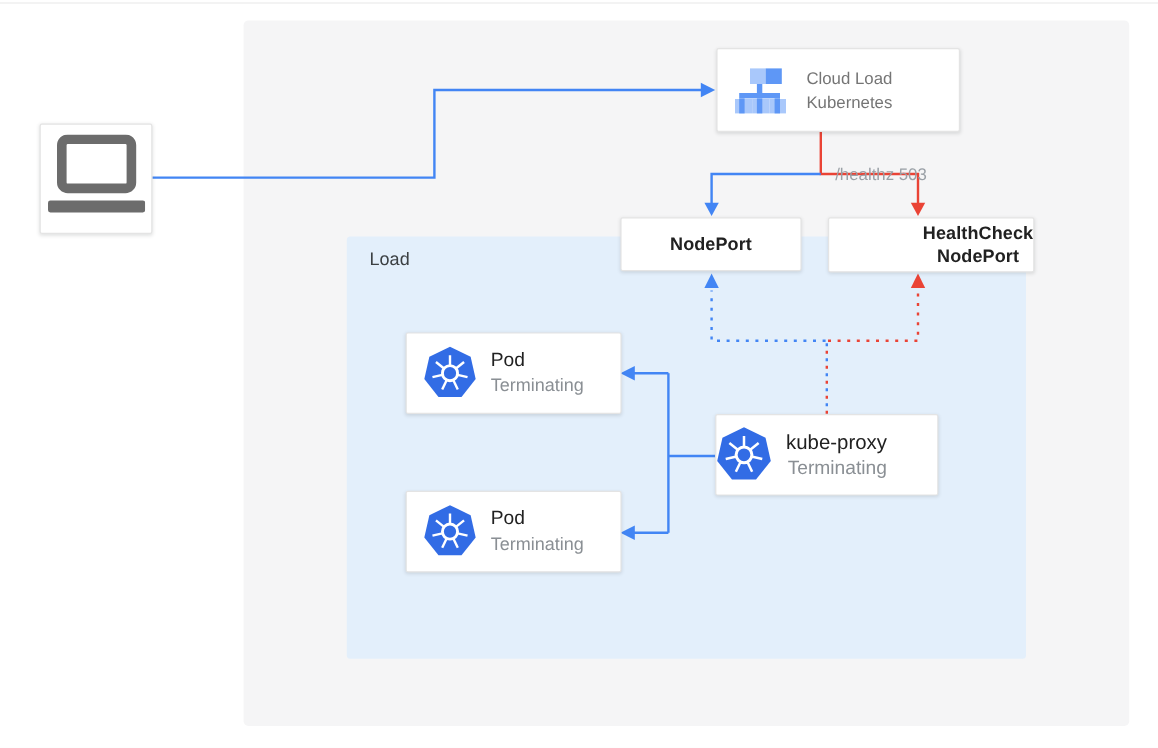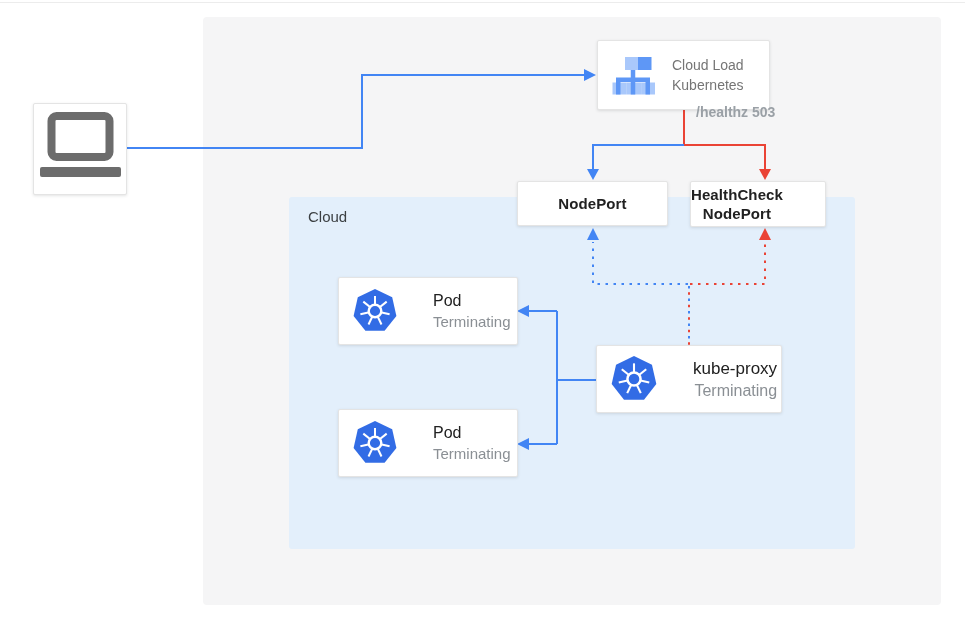--- a/index.html
+++ b/index.html
@@ -11,51 +11,51 @@
   .top-hairline{position:absolute;left:0;top:2px;width:965px;height:1px;background:#ececec;}
   .panel{position:absolute;left:203px;top:17px;width:738px;height:588px;background:var(--panel-gray,#f5f5f5);border-radius:4px;}
   .nodes-panel{position:absolute;left:289px;top:197px;width:566px;height:352px;background:var(--nodes-blue,#e3effb);border-radius:3px;}
   .nodes-label{position:absolute;left:19px;top:11px;font-size:15px;color:#3c4043;}
   svg.wires{position:absolute;left:0;top:0;width:965px;height:623px;z-index:2;}
   .card{
     position:absolute;background:#fff;border:1px solid #e4e4e4;border-radius:2px;
     box-shadow:0 1px 3px rgba(60,64,67,.14);z-index:3;display:flex;align-items:center;box-sizing:border-box;
   }
   .laptop-card{left:33px;top:103px;width:94px;height:92px;justify-content:center;}
-  .clb-card{left:597px;top:40px;width:173px;height:70px;padding-left:13px;}
+  .clb-card{left:597px;top:40px;width:203px;height:70px;padding-left:13px;}
   .clb-text{margin-left:17px;font-size:14px;line-height:20px;color:#757575;}
   .nodeport-card{left:517px;top:181px;width:151px;height:45px;justify-content:center;}
-  .hc-card{left:690px;top:181px;width:136px;height:46px;justify-content:flex-start;text-align:center;}
+  .hc-card{left:690px;top:181px;width:172px;height:46px;justify-content:flex-end;text-align:center;}
   .port-label{font-size:15px;line-height:19px;font-weight:bold;color:#212121;letter-spacing:.1px;}
   .pod-card1{left:338px;top:277px;width:180px;height:68px;padding-left:14px;}
   .pod-card2{left:338px;top:409px;width:180px;height:68px;padding-left:14px;}
-  .kp-card{left:596px;top:345px;width:186px;height:68px;padding-left:14px;}
-  .stack{margin-left:36px;}
+  .kp-card{left:596px;top:345px;width:186px;height:68px;}
+  .stack{margin-left:12px;}
   .stack .title{font-size:16px;line-height:22px;color:#212121;}
   .stack .sub{font-size:15px;line-height:20px;color:#8a8f94;text-align:right;}
   .kp-card .stack .title{font-size:17px;line-height:23px;}
   .kp-card .stack .sub{font-size:16px;line-height:21px;}
-  .healthz{position:absolute;left:696px;top:104px;z-index:4;font-size:14px;font-weight:bold;color:#9aa0a6;}
+  .healthz{position:absolute;left:696px;top:137px;z-index:4;font-size:14px;font-weight:normal;color:#9aa0a6;}
   
   .ln{fill:none;stroke-width:2px;}
   .blue{stroke:var(--blue,#4285f4);}
   .red{stroke:var(--red,#ea4335);}
   .dot{stroke-dasharray:2.5 5.5;}
   .fb{fill:var(--blue,#4285f4);}
   .fr{fill:var(--red,#ea4335);}
 </style>
 </head>
 <body>
 
 <div class="top-hairline"></div>
 
 <div class="panel"></div>
 
 <div class="nodes-panel">
-  <div class="nodes-label">Cloud</div>
+  <div class="nodes-label">Load</div>
 </div>
 
 <svg class="wires" viewBox="0 0 965 623">
 
   <polyline class="ln blue" points="127,148 362,148 362,75 585,75"></polyline>
   <polygon class="fb" points="596,75 584,69 584,81"></polygon>
 
   <polyline class="ln red" points="684,110 684,145 765,145 765,170"></polyline>
   <polygon class="fr" points="765,180 759,169 771,169"></polygon>
 

